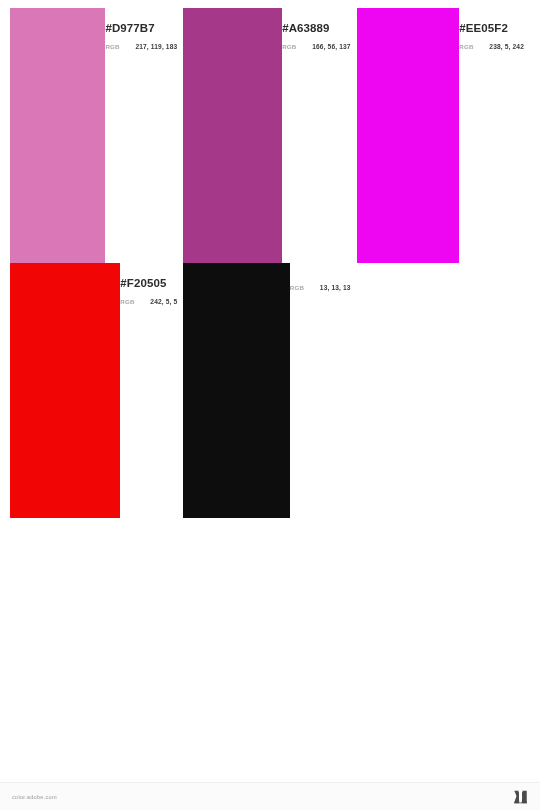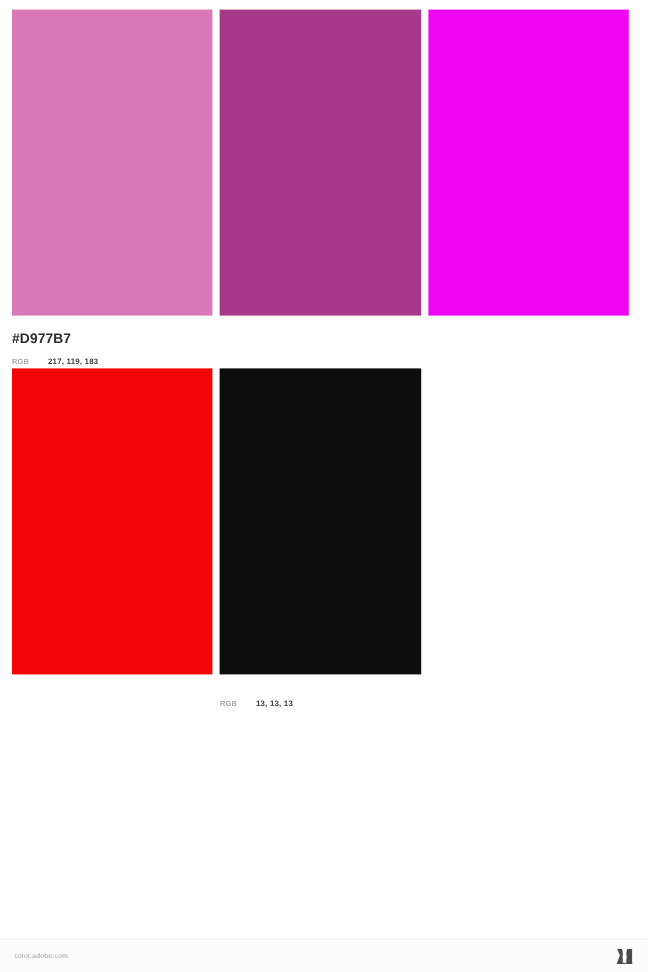--- a/index.html
+++ b/index.html
@@ -35,21 +35,21 @@
   .swatch-row {
     display: flex;
     flex-direction: row;
     align-items: flex-start;
   }
 
   .swatch-row.row-one { margin-bottom: 0px; }
 
   .swatch-cell {
     display: flex;
-    flex-direction: column;
+    flex-direction: row;
   }
 
   .swatch-cell.w-wide  { width: 173px; margin-right: 6px; }
 
   .swatch-chip {
     width: 100%;
     height: 255px;
     display: block;
   }
 
@@ -135,32 +135,53 @@
           <div class="hex-label">#D977B7</div>
           <div class="rgb-line">
             <span class="rgb-key">RGB</span>
             <span class="rgb-value">217, 119, 183</span>
           </div>
         </div>
       </div>
 
       <div class="swatch-cell w-wide">
         <div class="swatch-chip tall" style="background:#A63889;"></div>
+        <div class="swatch-info">
+          <div class="hex-label">#A63889</div>
+          <div class="rgb-line">
+            <span class="rgb-key">RGB</span>
+            <span class="rgb-value">166, 56, 137</span>
+          </div>
+        </div>
       </div>
 
       <div class="swatch-cell w-wide">
         <div class="swatch-chip tall" style="background:#EE05F2;"></div>
+        <div class="swatch-info">
+          <div class="hex-label">#EE05F2</div>
+          <div class="rgb-line">
+            <span class="rgb-key">RGB</span>
+            <span class="rgb-value">238, 5, 242</span>
+          </div>
+        </div>
       </div>
 
     </div>
 
     <div class="swatch-row row-two">
 
       <div class="swatch-cell w-wide">
         <div class="swatch-chip tall" style="background:#F20505;"></div>
+        <div class="swatch-info">
+          <div class="hex-label">#F20505</div>
+          <div class="rgb-line">
+            <span class="rgb-key">RGB</span>
+            <span class="rgb-value">242, 5, 5</span>
+          </div>
+        </div>
       </div>
 
       <div class="swatch-cell w-wide">
         <div class="swatch-chip tall" style="background:#0D0D0D;"></div>
         <div class="swatch-info">
           <div class="rgb-line">
             <span class="rgb-key">RGB</span>
             <span class="rgb-value">13, 13, 13</span>
           </div>
         </div>

